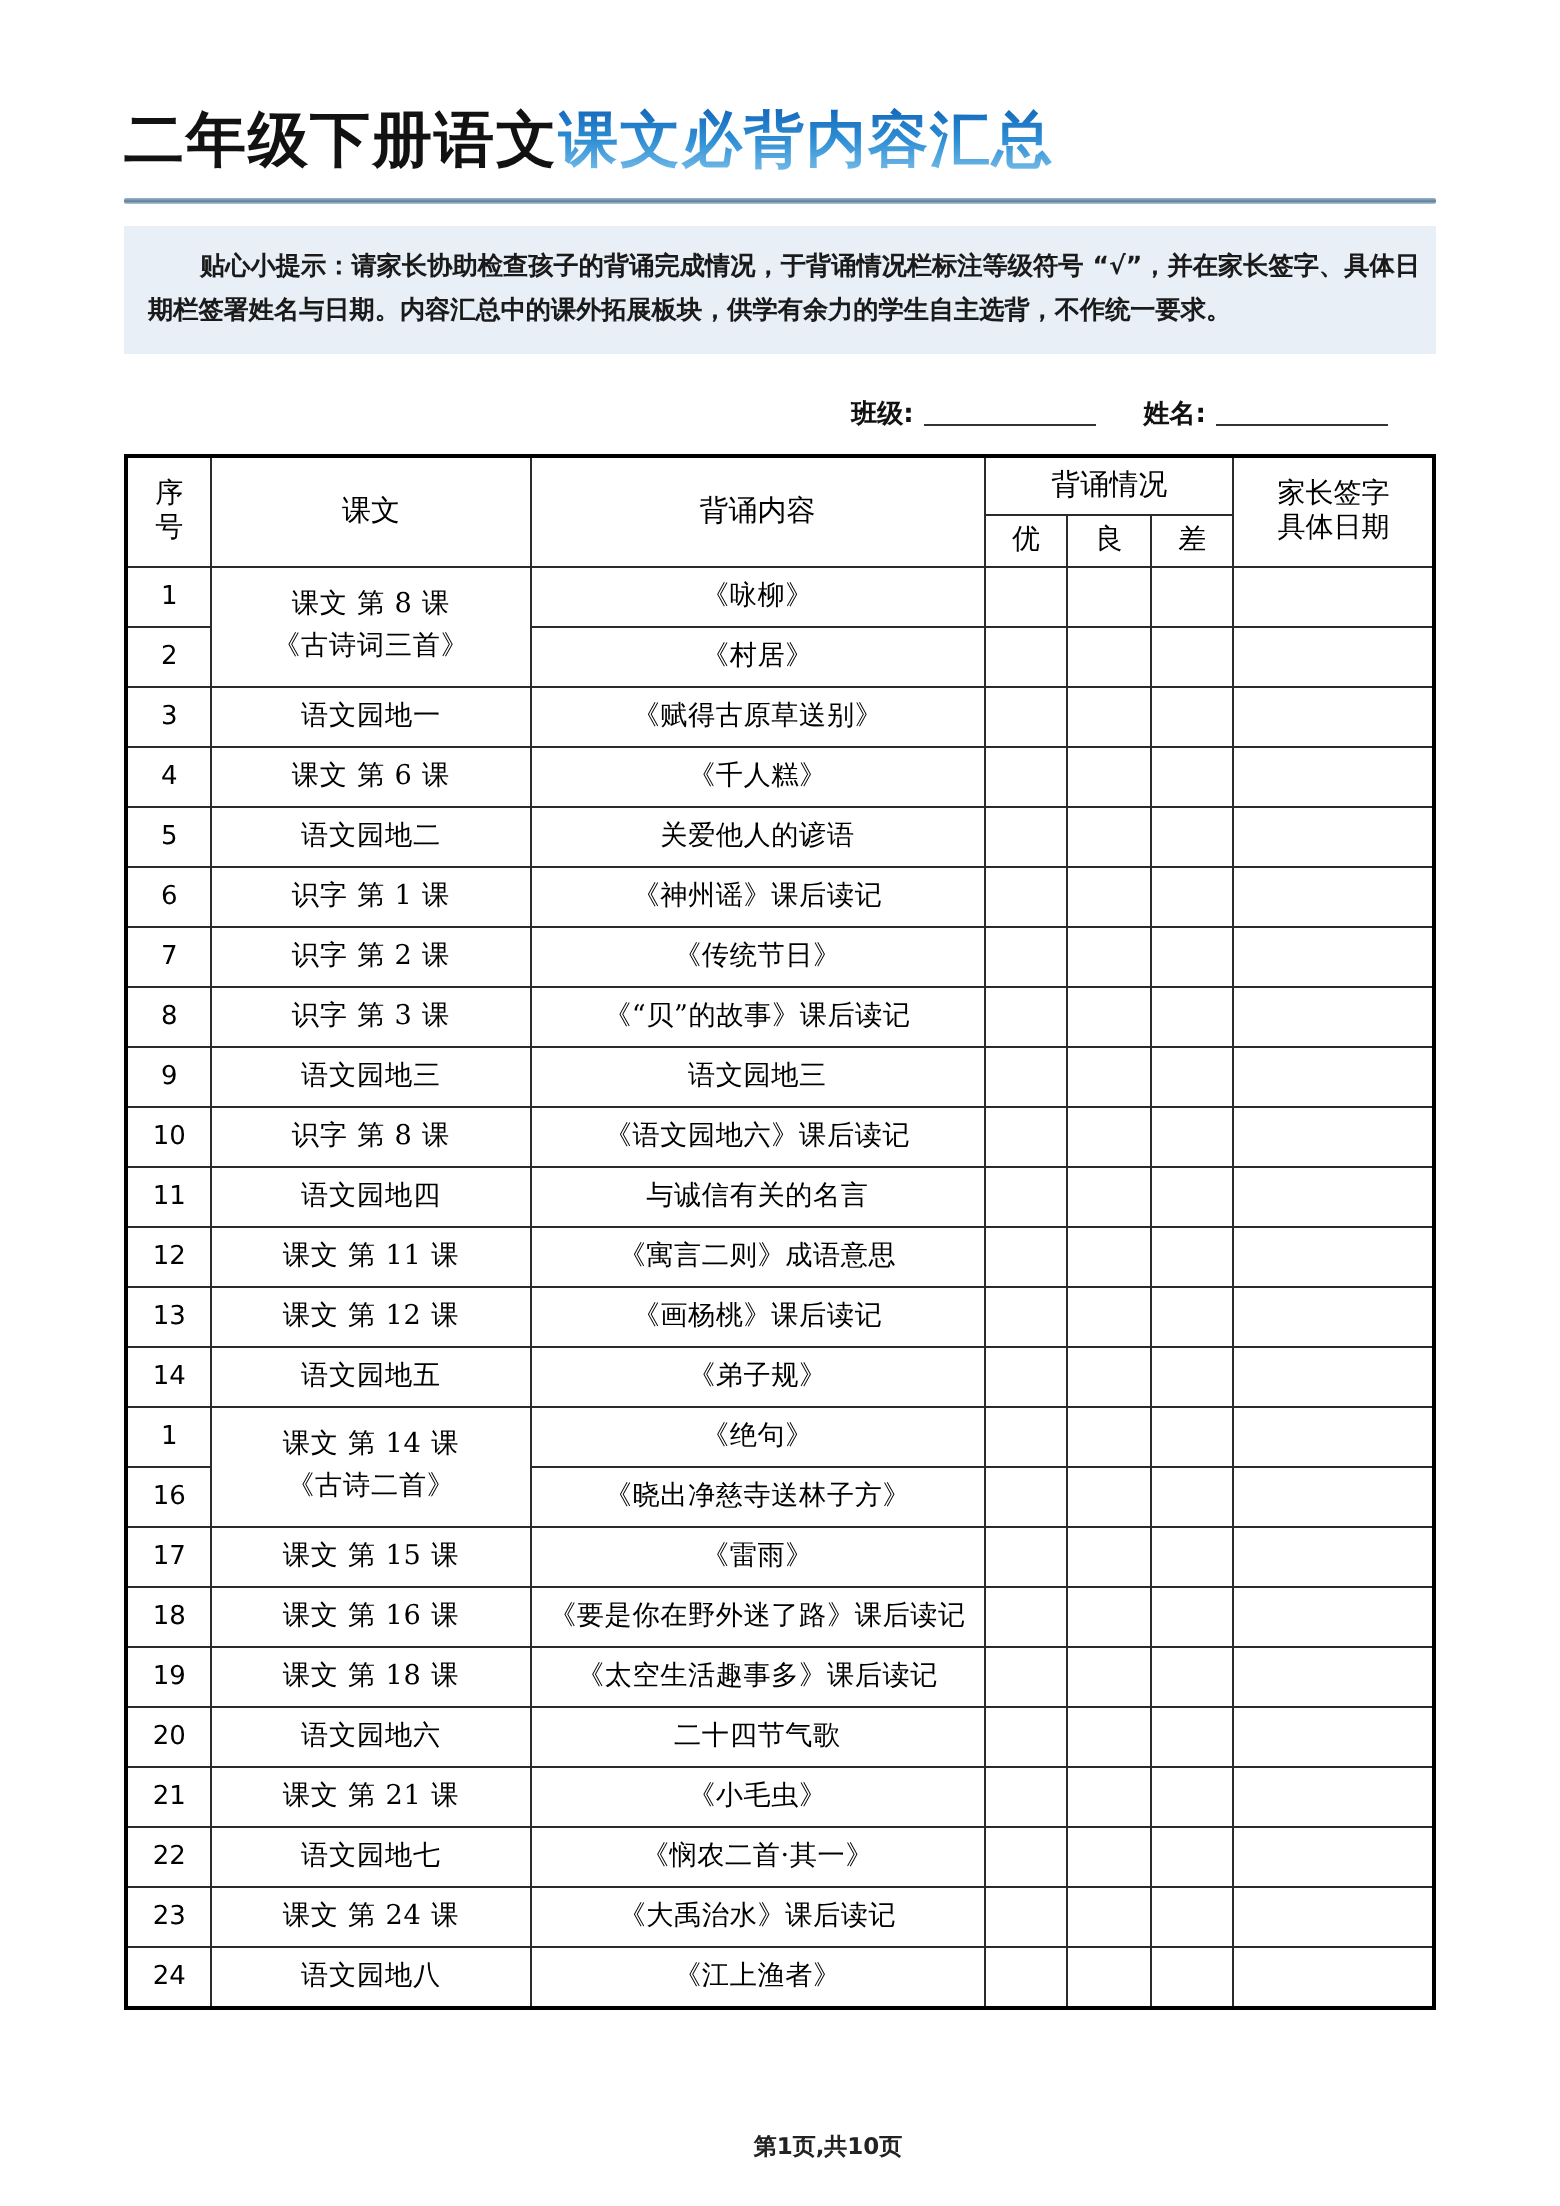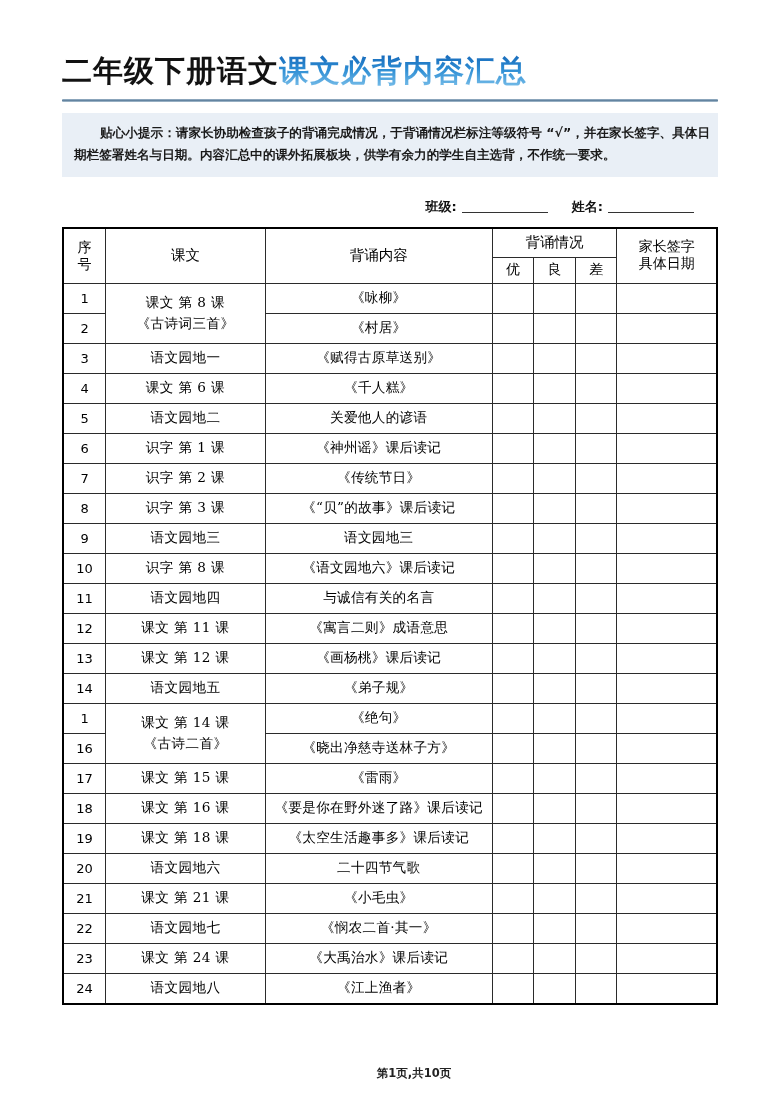--- a/index.html
+++ b/index.html
@@ -124,21 +124,21 @@
     font-size: 14.5px;
     color: #000;
   }
   .th-no {
     line-height: 1.18;
     font-size: 14px;
     padding: 4px 0;
   }
   .th-tall { height: 54px; }
   .th-sub { height: 25px; font-size: 14px; }
-  .th-sign { line-height: 1.2; font-size: 14px; font-family: Liberation Serif, serif; }
+  .th-sign { line-height: 1.2; font-size: 14px; }
 
   tbody td { height: 29px; font-size: 13.6px; }
   tbody td.no {
     font-family: "DejaVu Sans", "Liberation Sans", sans-serif;
     font-size: 13px;
   }
   td.lesson { letter-spacing: 0.4px; }
   td.content { letter-spacing: 0.3px; }
   td.lesson.merged {
     line-height: 1.55;

